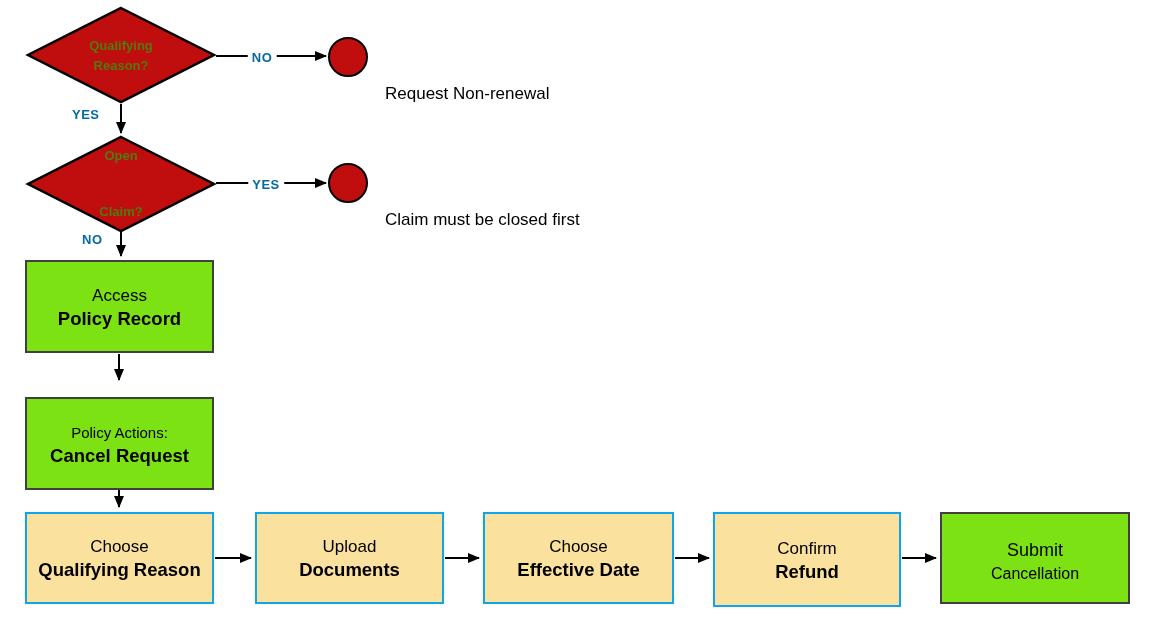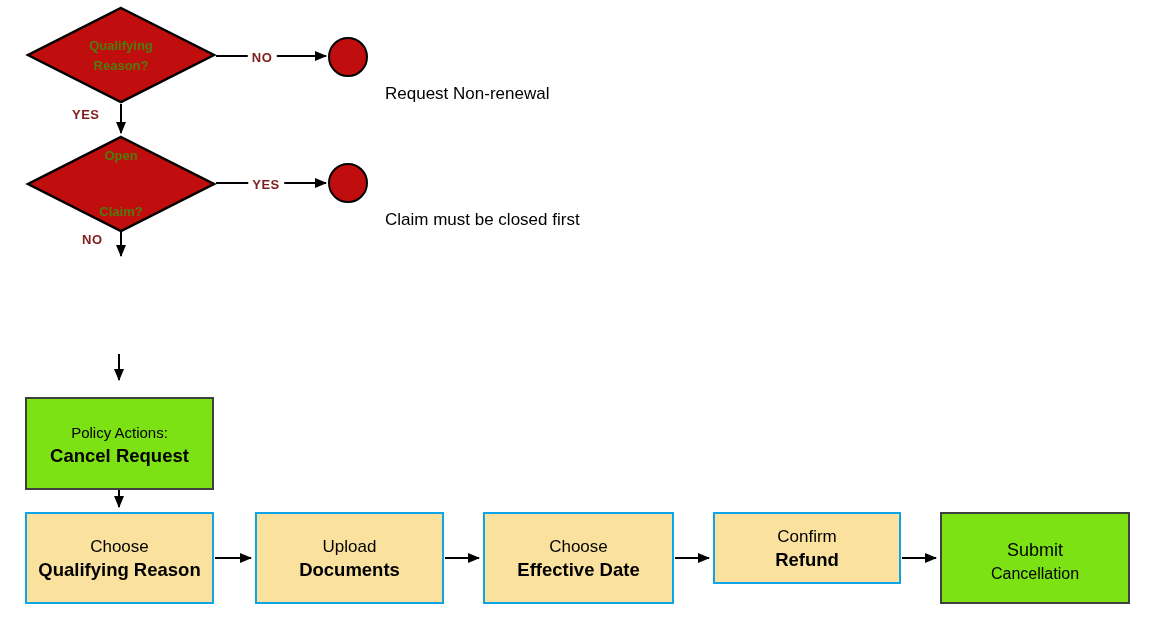--- a/index.html
+++ b/index.html
@@ -24,21 +24,21 @@
   .box.no-bold .l2 { font-weight:normal; font-size:16px; }
   .box.no-bold .l1 { font-size:18px;margin-top:8px; }
 
   .diamond-label {
     position:absolute; display:flex; flex-direction:column;
     align-items:center; justify-content:center;
     color:#4d7c0f; font-weight:bold; font-size:13px; line-height:20px;
     text-align:center;
   }
   .edge-label {
-    position:absolute; font-size:13px; font-weight:bold; color:#7f1d1d;
+    position:absolute; font-size:13px; font-weight:bold; color:#0369a1;
     letter-spacing:0.5px;
   }
   .edge-label.on-line {
     background:#ffffff; padding:0 4px;
     transform:translate(-50%,-50%);
   }
   .note {
     position:absolute; font-size:17px;
     transform:translateY(-50%); white-space:nowrap;margin-top:36px;
   }
@@ -83,20 +83,24 @@
   </div>
 
   <div class="edge-label on-line" style="left:262px; top:57px;">NO</div>
   <div class="edge-label" style="left:72px; top:107px;">YES</div>
   <div class="edge-label on-line" style="left:266px; top:184px;">YES</div>
   <div class="edge-label" style="left:82px; top:232px;">NO</div>
 
   <div class="note" style="left:385px; top:58px;">Request Non-renewal</div>
   <div class="note" style="left:385px; top:184px;">Claim must be closed first</div>
 
+  <div class="box green" style="left:25px; top:260px; width:189px; height:93px;">
+    <span class="l1">Access</span>
+    <span class="l2">Policy Record</span>
+  </div>
 
   <div class="box green" style="left:25px; top:385px; width:189px; height:93px;margin-top:12px;">
     <span class="l1 small">Policy Actions:</span>
     <span class="l2">Cancel Request</span>
   </div>
 
   <div class="box tan" style="left:25px; top:512px; width:189px; height:92px;">
     <span class="l1">Choose</span>
     <span class="l2">Qualifying Reason</span>
   </div>
@@ -104,21 +108,21 @@
   <div class="box tan" style="left:255px; top:512px; width:189px; height:92px;">
     <span class="l1">Upload</span>
     <span class="l2">Documents</span>
   </div>
 
   <div class="box tan" style="left:483px; top:512px; width:191px; height:92px;">
     <span class="l1">Choose</span>
     <span class="l2">Effective Date</span>
   </div>
 
-  <div class="box tan" style="left:713px; top:512px; width:188px; height:72px;">
+  <div class="box tan" style="left:713px; top:512px; width:188px; height:95px;">
     <span class="l1">Confirm</span>
     <span class="l2">Refund</span>
   </div>
 
   <div class="box green no-bold" style="left:940px; top:512px; width:190px; height:92px;">
     <span class="l1">Submit</span>
     <span class="l2">Cancellation</span>
   </div>
 
 </div>

